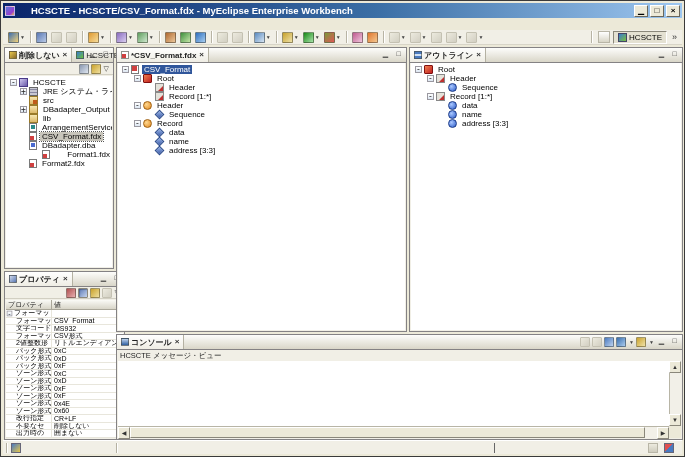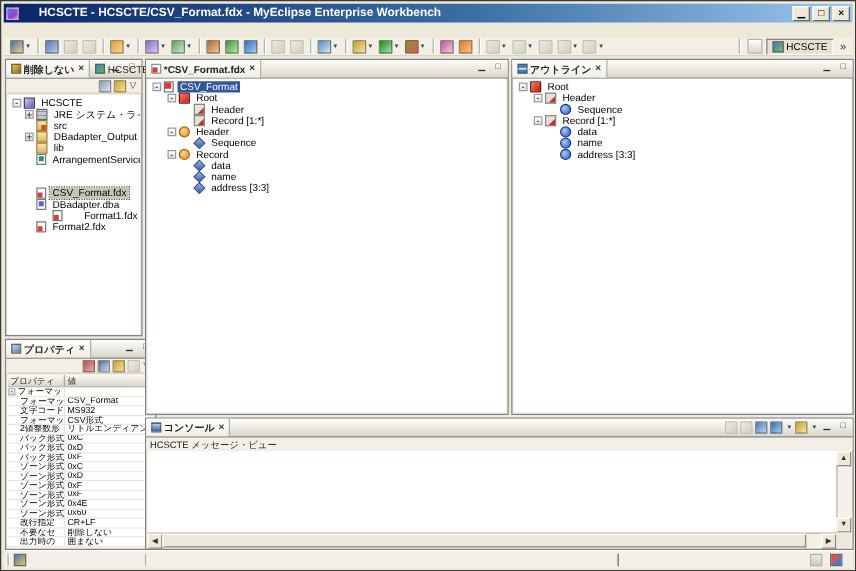--- a/index.html
+++ b/index.html
@@ -304,21 +304,21 @@
           <div class="trow" style="padding-left: 12px;">
             <span class="exp none"></span>
             <span class="nicon i-folder"></span>
             <span class="nlabel">lib</span>
           </div>
           <div class="trow" style="padding-left: 12px;">
             <span class="exp none"></span>
             <span class="nicon i-wsdl"></span>
             <span class="nlabel">ArrangementService.wsdl</span>
           </div>
-          <div class="trow" style="padding-left: 12px; margin-top: 18px;">
+          <div class="trow" style="padding-left: 12px;">
             <span class="exp none"></span>
             <span class="nicon i-fdx"></span>
             <span class="nlabel sel-in">CSV_Format.fdx</span>
           </div>
           <div class="trow" style="padding-left: 12px;">
             <span class="exp none"></span>
             <span class="nicon i-dba"></span>
             <span class="nlabel">DBadapter.dba</span>
           </div>
           <div class="trow" style="padding-left: 12px; justify-content: space-between;">

